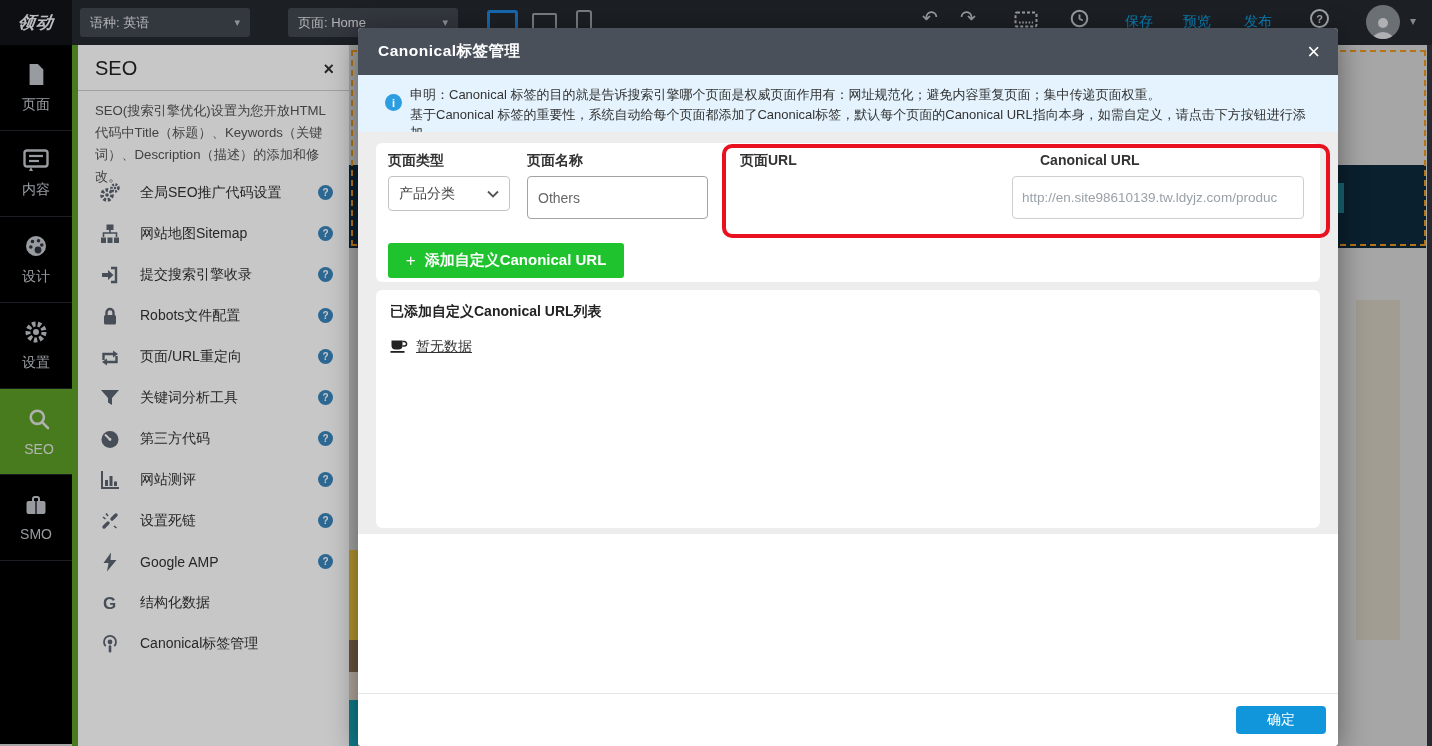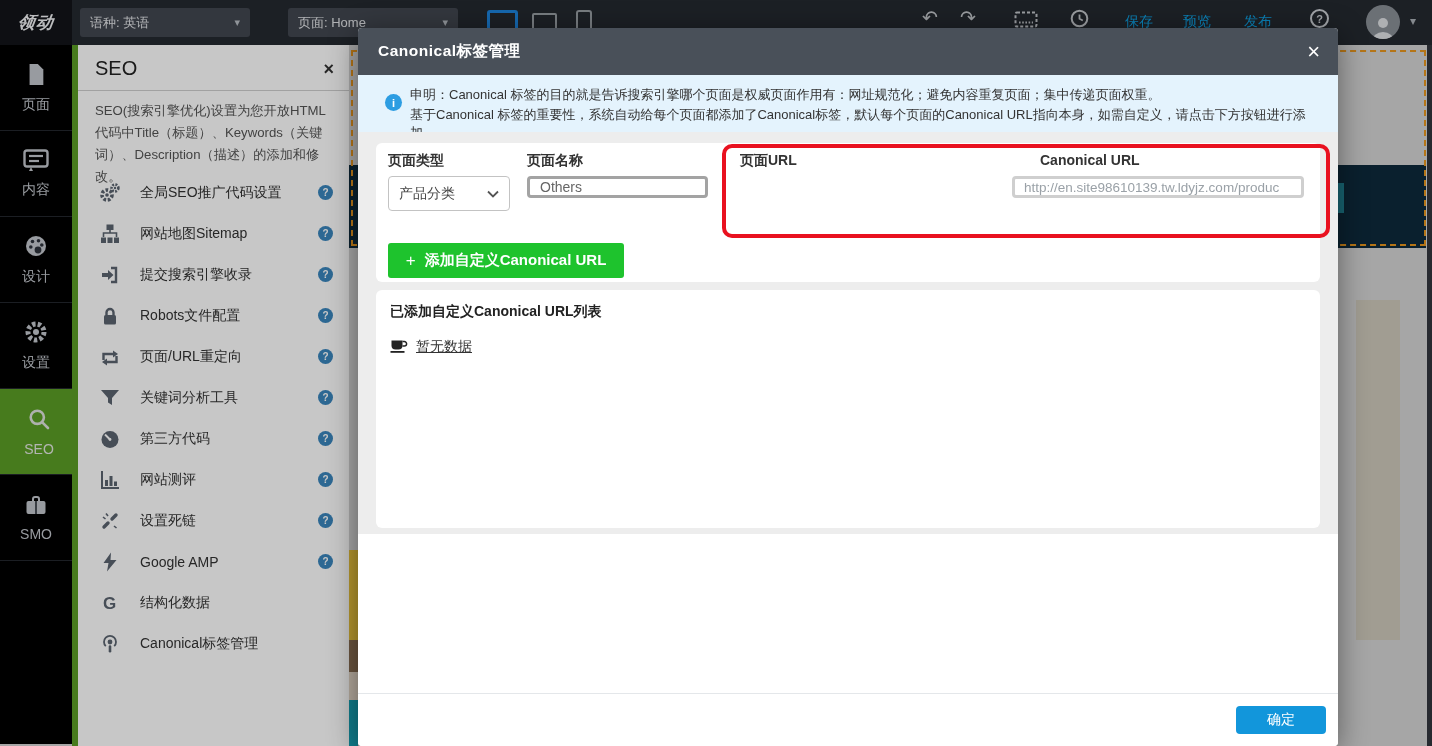--- a/index.html
+++ b/index.html
@@ -63,21 +63,21 @@
   .m-banner { position:absolute; left:0; top:47px; width:100%; height:57px; background:#e4f3fd; }
   .info-icon { position:absolute; left:27px; top:19px; width:17px; height:17px; border-radius:50%; background:#2d9de2; color:#fff; font-size:11px; font-weight:bold; display:flex; align-items:center; justify-content:center; }
   .notice1 { position:absolute; left:52px; top:11px; font-size:13px; color:#333; width:910px; }
   .notice2 { position:absolute; left:52px; top:31px; font-size:13px; color:#333; width:910px; }
   .m-body { position:absolute; left:0; top:104px; width:100%; height:402px; background:#ededed; }
   .m-white { position:absolute; left:0; top:506px; width:100%; height:212px; background:#fff; }
   .form-card { position:absolute; left:18px; top:115px; width:944px; height:139px; background:#fff; border-radius:6px; }
   .f-label { position:absolute; top:9px; font-size:14px; font-weight:bold; color:#333; }
   .f-select { position:absolute; left:12px; top:33px; width:122px; height:35px; border:1px solid #c3c3c3; border-radius:4px; background:#fff; display:flex; align-items:center; padding:0 10px; font-size:14px; color:#444; cursor:pointer;text-align:center; }
   .f-select svg { margin-left:auto; }
-  .f-input { position:absolute; top:33px; height:22px; border:3px solid #a3a3a3; border-radius:4px; background:#fff; font-size:14px; color:#666; padding:0 10px; font-family:"Liberation Sans","DejaVu Sans",sans-serif; }
+  .f-input { position:absolute; top:33px; height:43px; border:1px solid #a3a3a3; border-radius:4px; background:#fff; font-size:14px; color:#666; padding:0 10px; font-family:"Liberation Sans","DejaVu Sans",sans-serif; }
   .name-input { left:151px; width:181px; }
   .url-text { position:absolute; left:364px; top:31px; width:272px; font-size:13.5px; line-height:19px; color:#8d8d8d; word-break:break-all; }
   .canon-input { left:636px; width:292px; border-color:#cfcfcf; color:#9aa1a7; font-size:13.5px; white-space:nowrap; overflow:hidden; padding:0 9px; }
   .add-btn { position:absolute; left:12px; top:100px; width:236px; height:35px; background:#1ec32d; border:none; border-radius:3px; color:#fff; font-size:15px; font-weight:bold; display:flex; align-items:center; justify-content:center; cursor:pointer; font-family:inherit; }
   .add-btn .plus { font-weight:400; font-size:17px; margin-right:9px; }
   .red-box { position:absolute; left:364px; top:116px; width:608px; height:94px; border:4px solid #e9111f; border-radius:10px; pointer-events:none; z-index:5; }
   .list-card { position:absolute; left:18px; top:262px; width:944px; height:238px; background:#fff; border-radius:6px; }
   .list-title { position:absolute; left:14px; top:13px; font-size:14px; font-weight:bold; color:#222; }
   .empty-row { position:absolute; left:14px; top:46px; display:flex; align-items:center; gap:8px; font-size:14px; color:#333;text-decoration:underline; }
   .m-foot-line { position:absolute; left:0; top:665px; width:100%; height:1px; background:#e4e7ea; }

